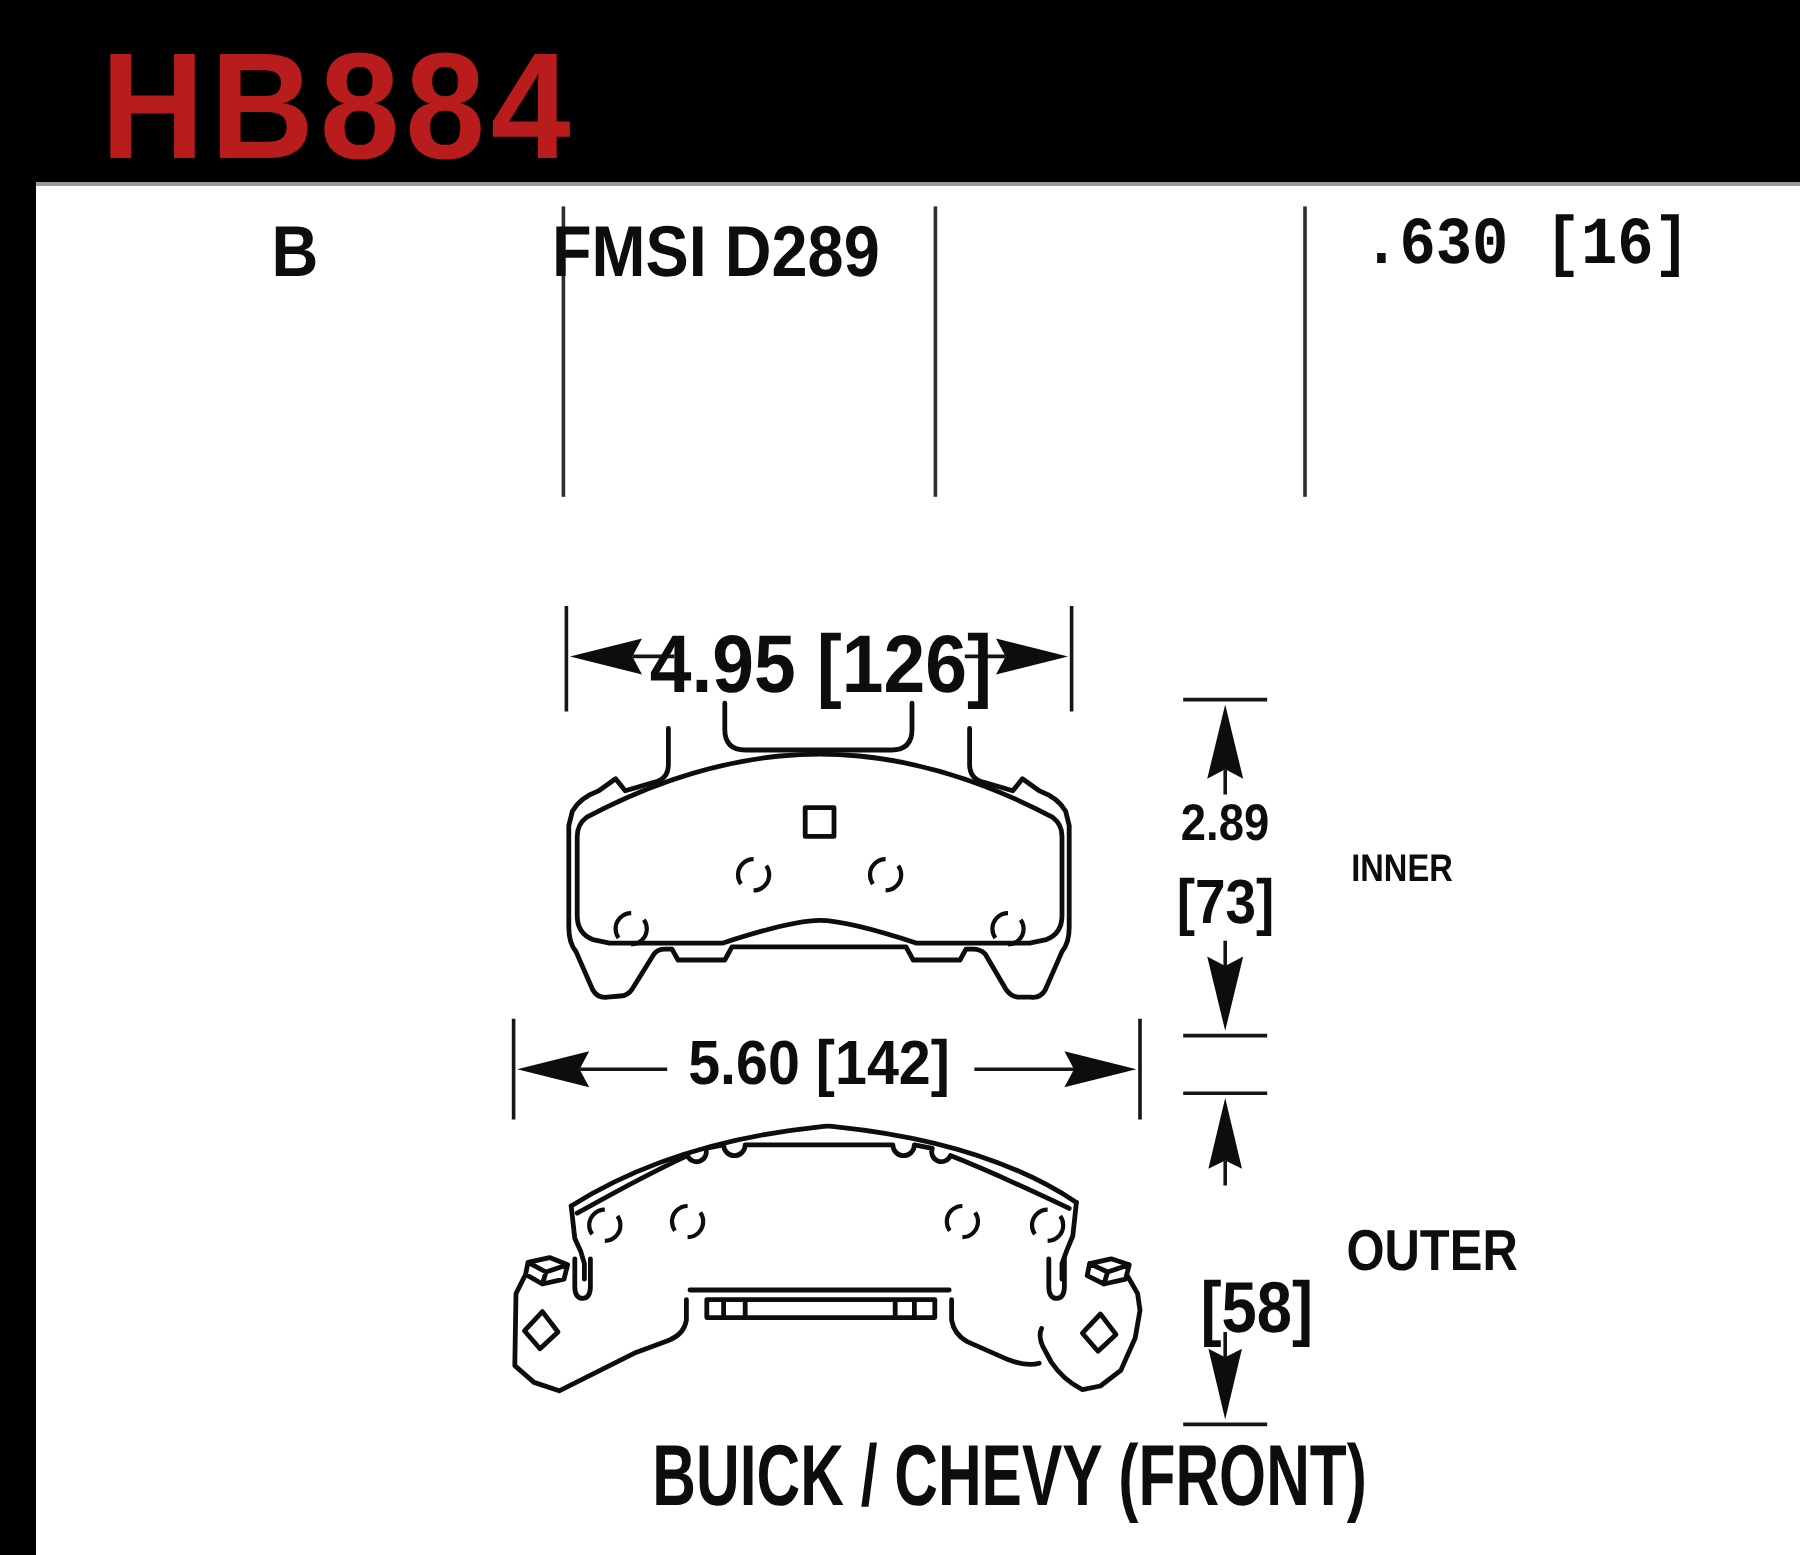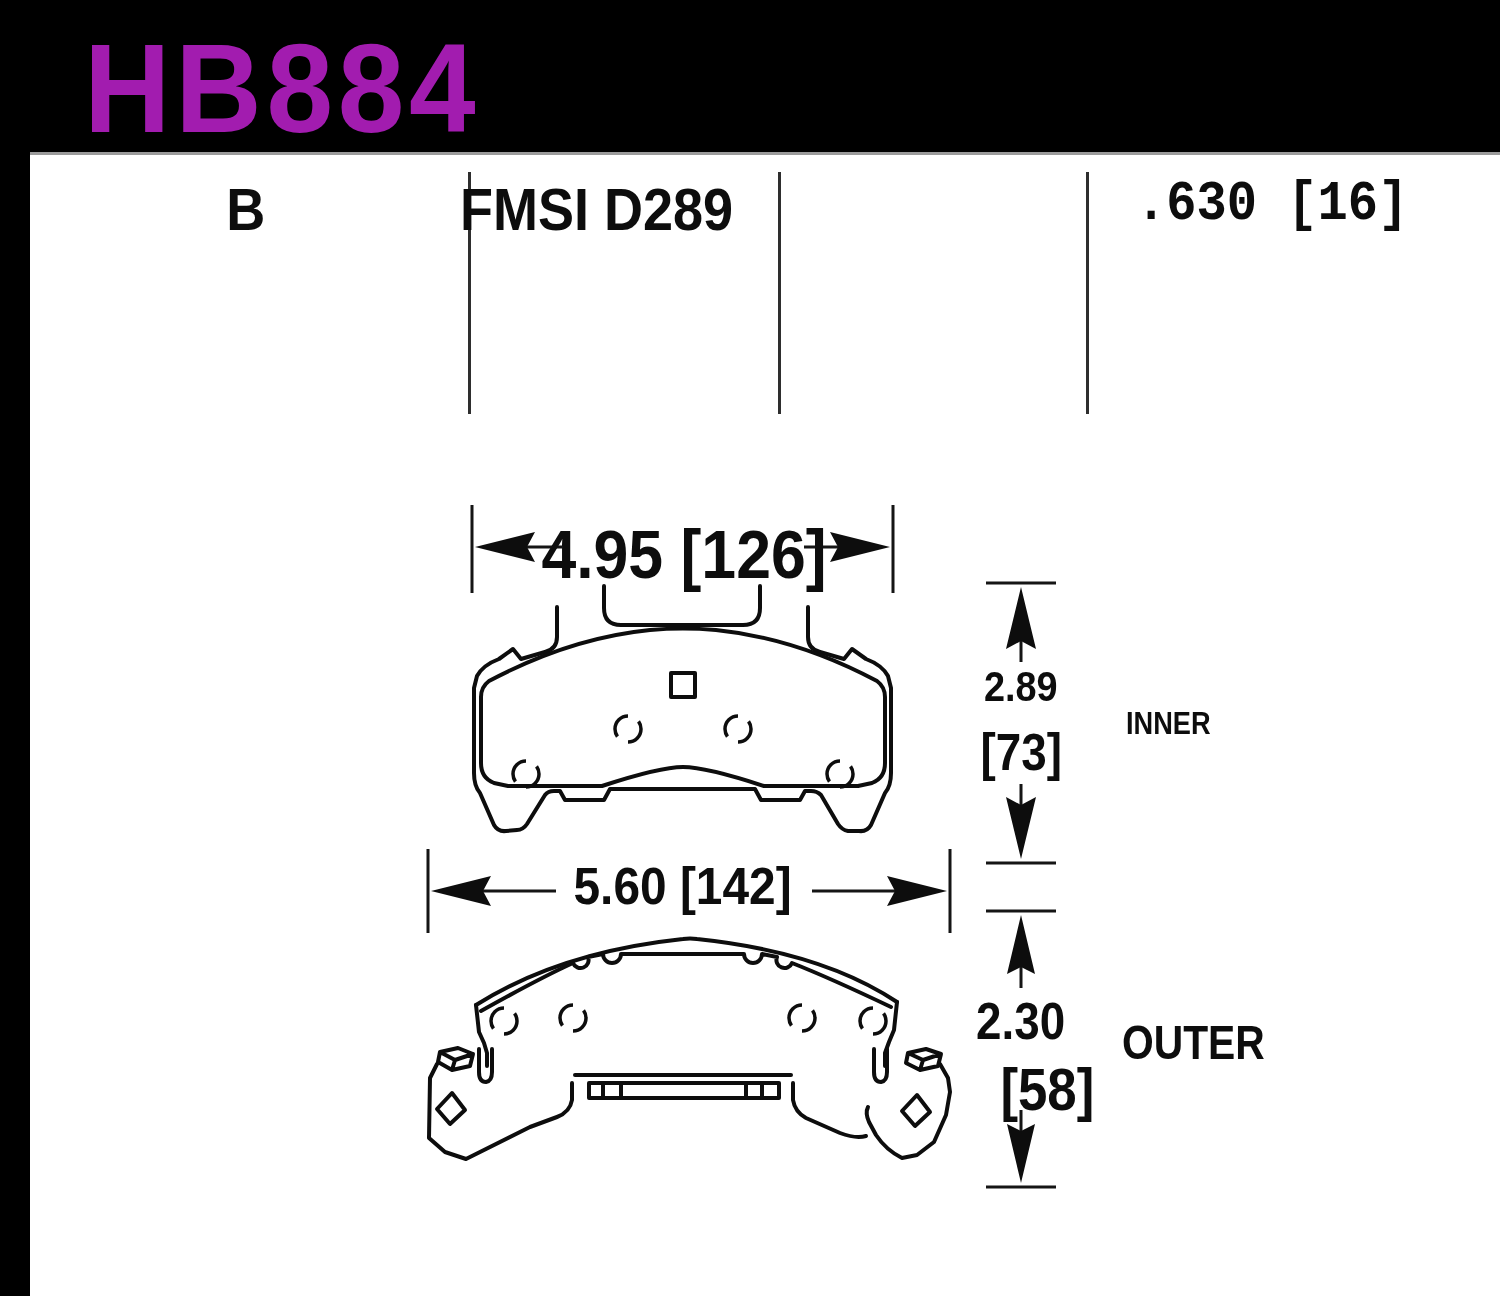--- a/index.html
+++ b/index.html
@@ -8,21 +8,21 @@
     font-family:"Liberation Sans",sans-serif;overflow:hidden;
   }
   .abs{position:absolute;}
   #top-bar{left:0;top:0;width:1500px;height:152px;background:#000;}
   #top-bar-edge{left:0;top:152px;width:1500px;height:3px;background:#9b9b9b;}
   #left-bar{left:0;top:0;width:30px;height:1296px;background:#000;}
   .cond{display:inline-block;transform:scaleX(var(--sx,0.85));transform-origin:left center;white-space:nowrap;}
   .cond.ctr{transform-origin:center center;}
   .txt{position:absolute;font-weight:700;color:#0d0d0d;line-height:1;}
   .center{text-align:center;}
-  #part-title{left:84px;top:26px;font-size:126px;color:#a21caf;letter-spacing:5px;}
+  #part-title{left:84px;top:26px;font-size:126px;color:#b91c1c;letter-spacing:5px;}
   #spec-b{left:140px;top:180px;width:212px;font-size:60px;}
   #spec-fmsi{left:460px;top:180px;font-size:60px;}
   #spec-thick{left:1136px;top:176px;font-size:56px;font-family:Liberation Mono, monospace;}
   #dim-inner-w{left:484px;top:520px;width:400px;font-size:68px;}
   #dim-inner-h1{left:921px;top:665px;width:200px;font-size:43px;}
   #dim-inner-h2{left:921px;top:726px;width:200px;font-size:52px;}
   #label-inner{left:1126px;top:707px;font-size:32px;}
   #dim-outer-w{left:483px;top:860px;width:400px;font-size:52px;}
   #dim-outer-h1{left:921px;top:995px;width:200px;font-size:52px;}
   #dim-outer-h2{left:947px;top:1060px;width:200px;font-size:60px;}
@@ -174,24 +174,24 @@
   <div class="txt center" id="dim-inner-h2">
     <span class="cond ctr" style="--sx:0.88">[73]</span>
   </div>
   <div class="txt" id="label-inner">
     <span class="cond" style="--sx:0.85">INNER</span>
   </div>
 
   <div class="txt center" id="dim-outer-w">
     <span class="cond ctr" style="--sx:0.92">5.60 [142]</span>
   </div>
-  <div class="txt center" id="dim-outer-h1">
-    <span class="cond ctr" style="--sx:0.88">2.30</span>
-  </div>
   <div class="txt center" id="dim-outer-h2">
     <span class="cond ctr" style="--sx:0.88">[58]</span>
   </div>
   <div class="txt" id="label-outer">
     <span class="cond" style="--sx:0.85">OUTER</span>
   </div>
 
+  <div class="txt center" id="caption">
+    <span class="cond ctr" style="--sx:0.7">BUICK / CHEVY (FRONT)</span>
+  </div>
 
 </div>
 
 </body></html>

